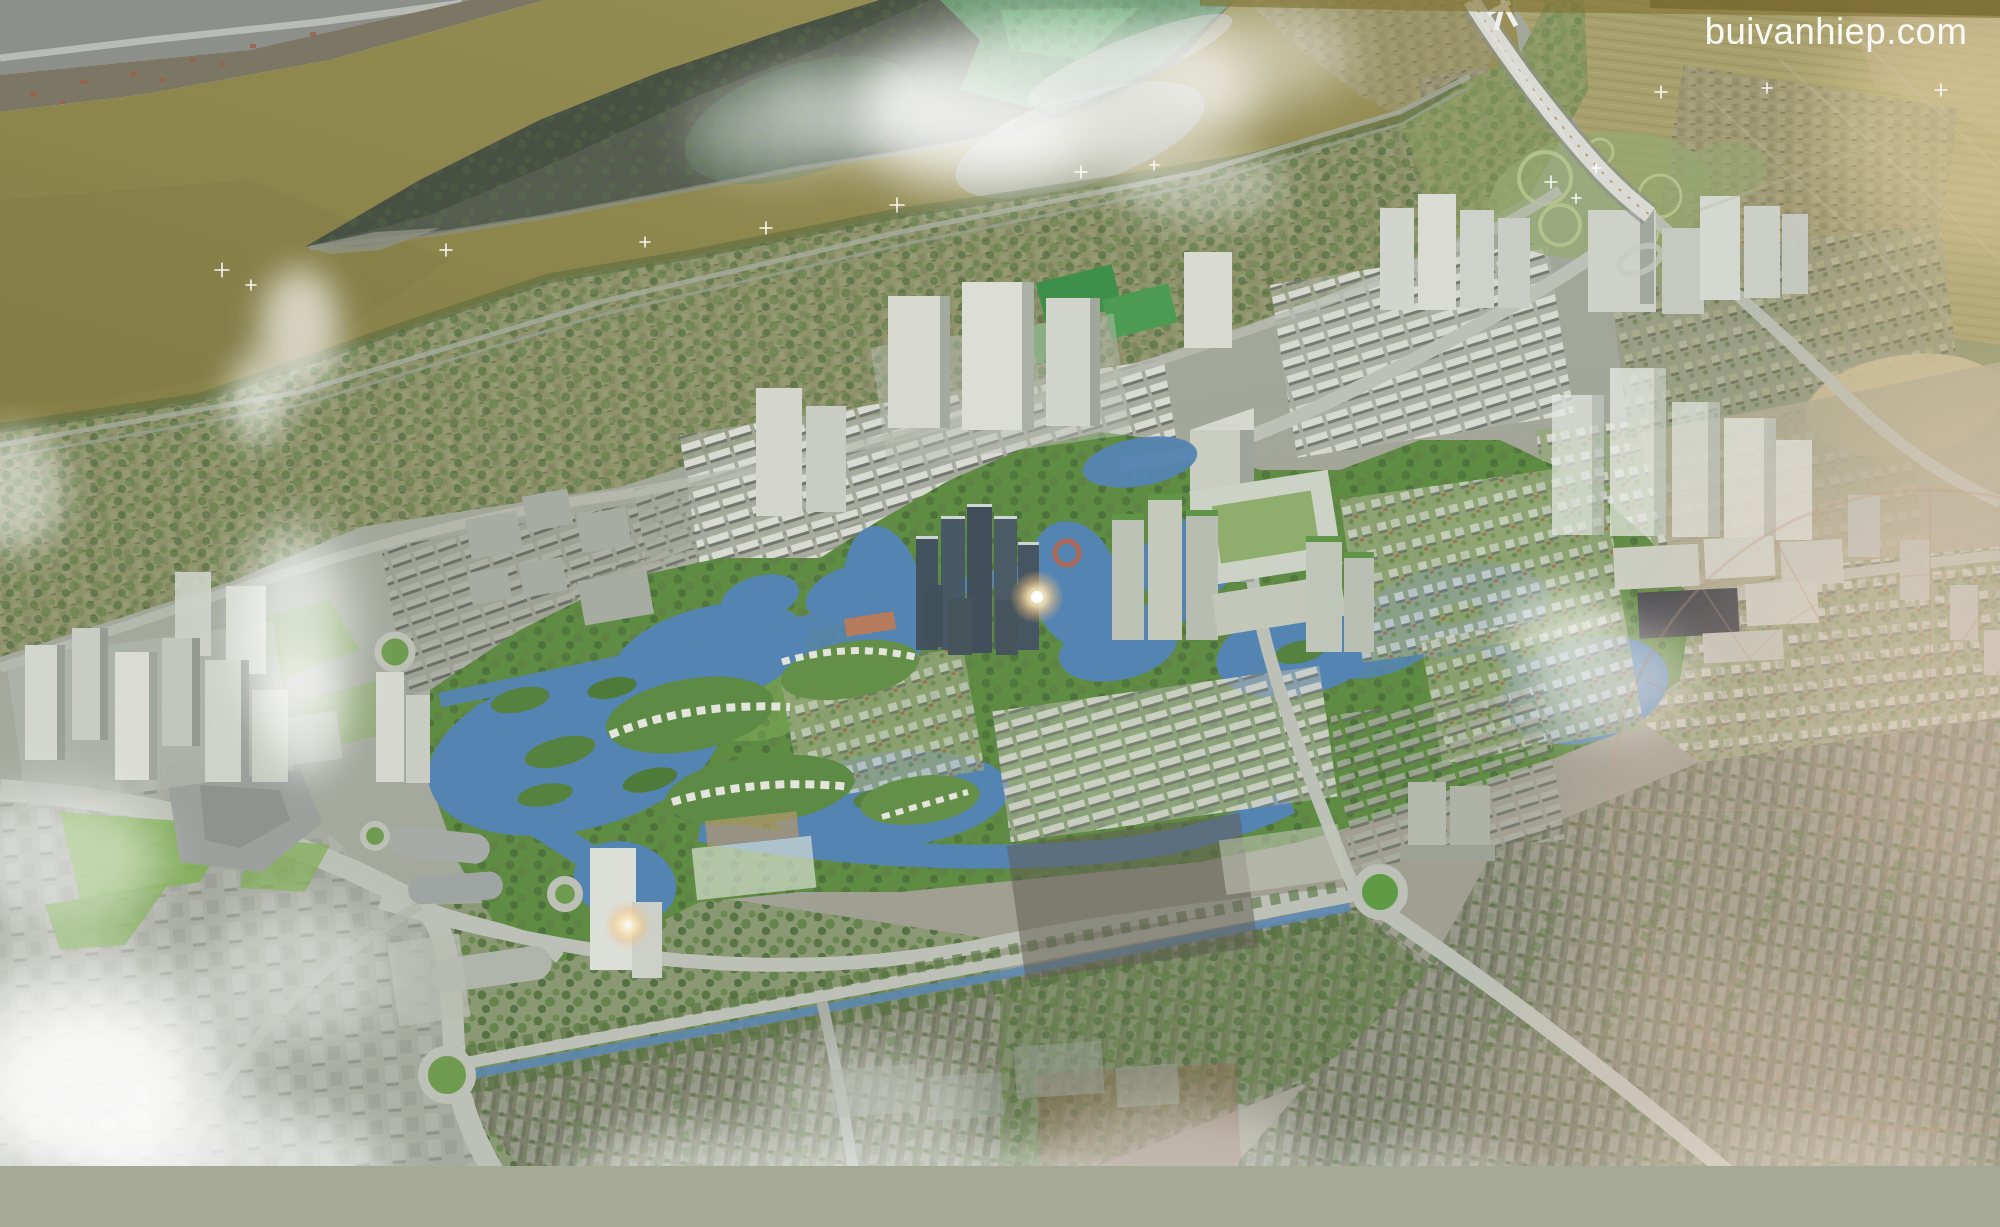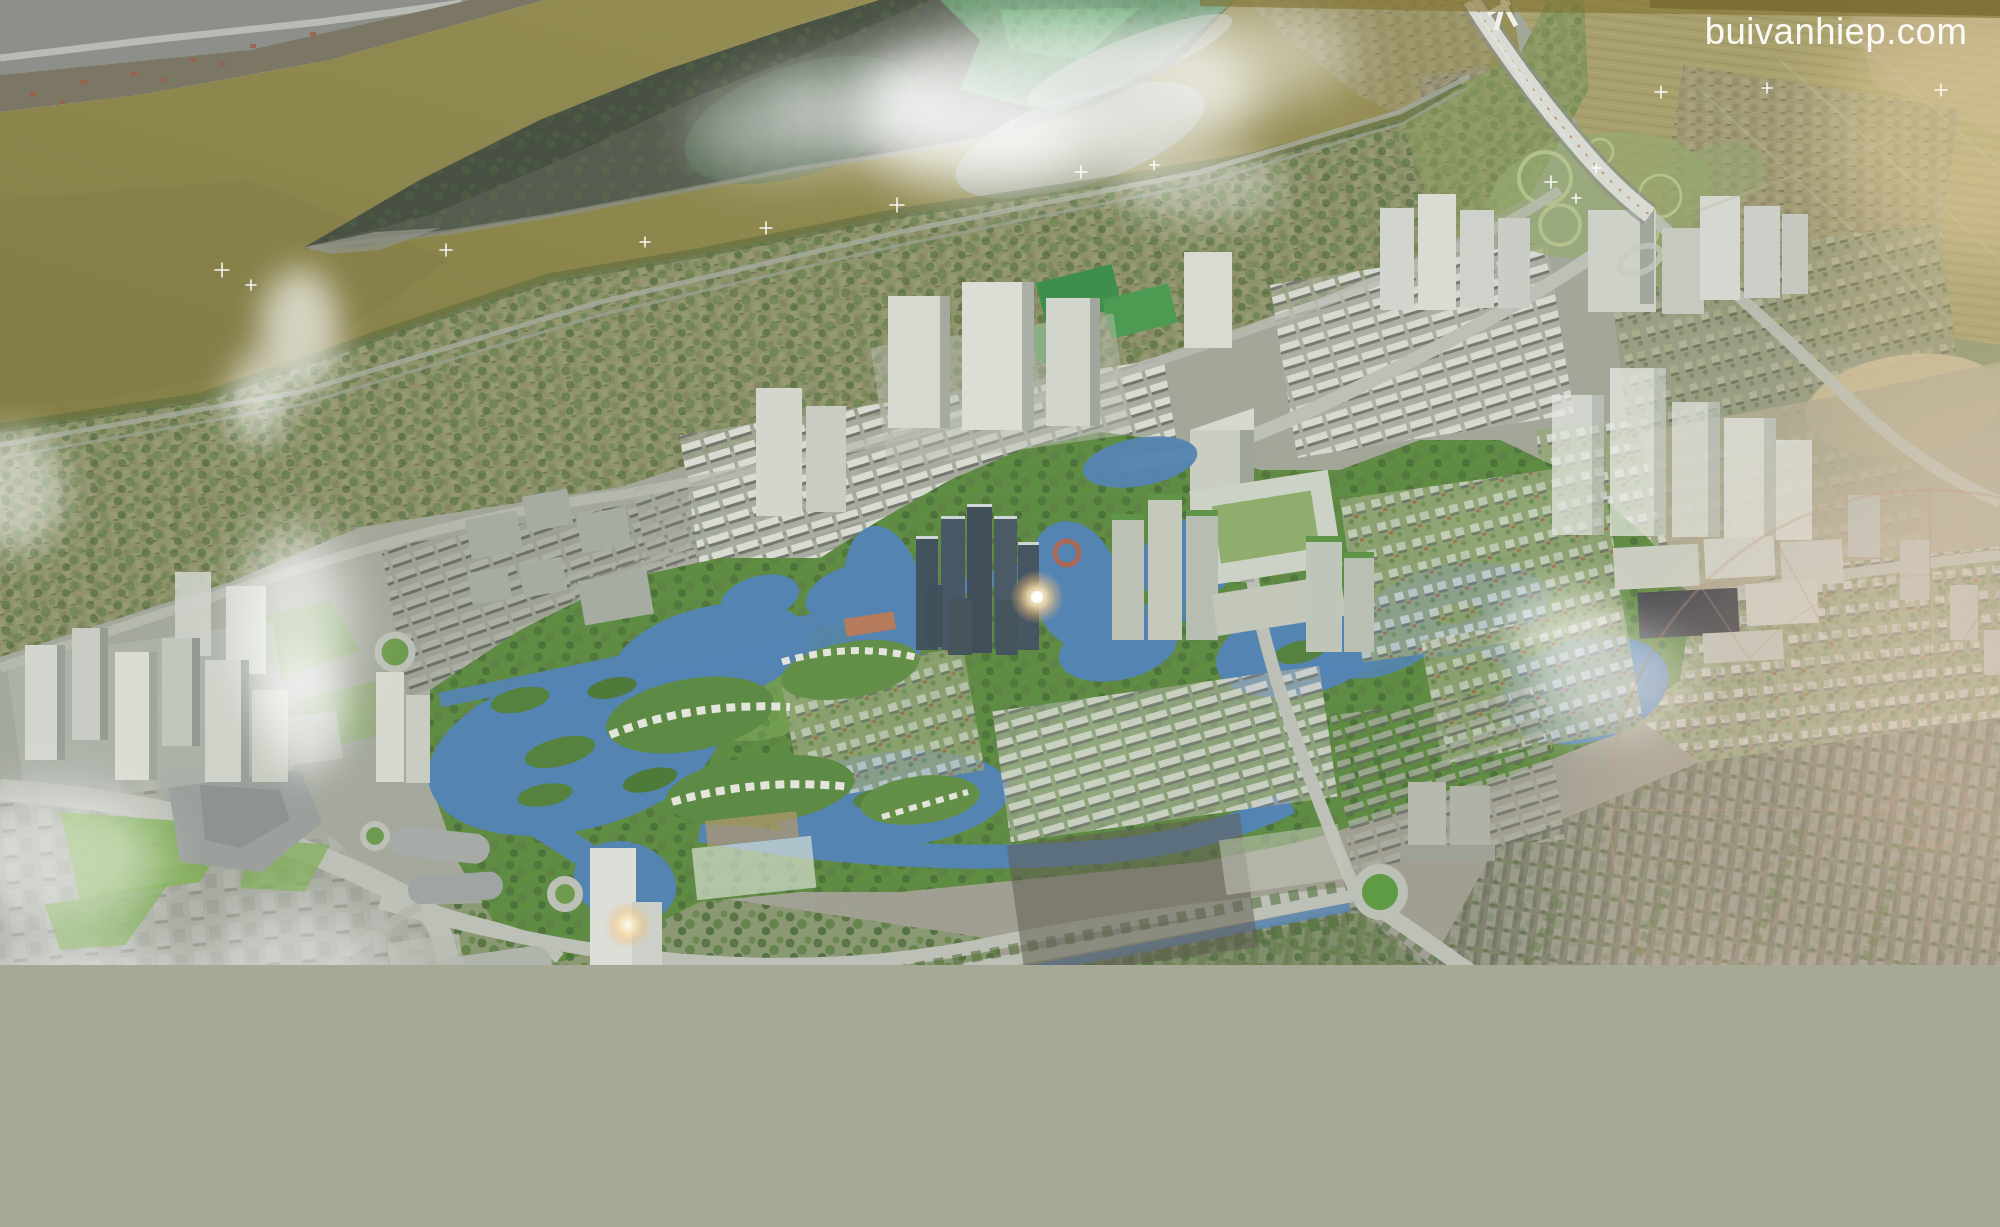--- a/index.html
+++ b/index.html
@@ -1,16 +1,16 @@
 <!DOCTYPE html>
 <html><head>
 <meta charset="utf-8">
 <style>
 html,body{margin:0;padding:0;background:#a6a996;font-family:"Liberation Sans",sans-serif;}
-#stage{position:relative;width:2000px;height:965px;overflow:hidden;}
+#stage{position:relative;width:2000px;height:1166px;overflow:hidden;}
 svg{display:block;}
 </style>
 </head>
 <body>
 <div id="stage">
 <svg width="2000" height="1227" viewBox="0 0 2000 1227" xmlns="http://www.w3.org/2000/svg">
 <defs>
 <filter id="b8" x="-60%" y="-60%" width="220%" height="220%">
           <feGaussianBlur stdDeviation="8"></feGaussianBlur>
         </filter>

